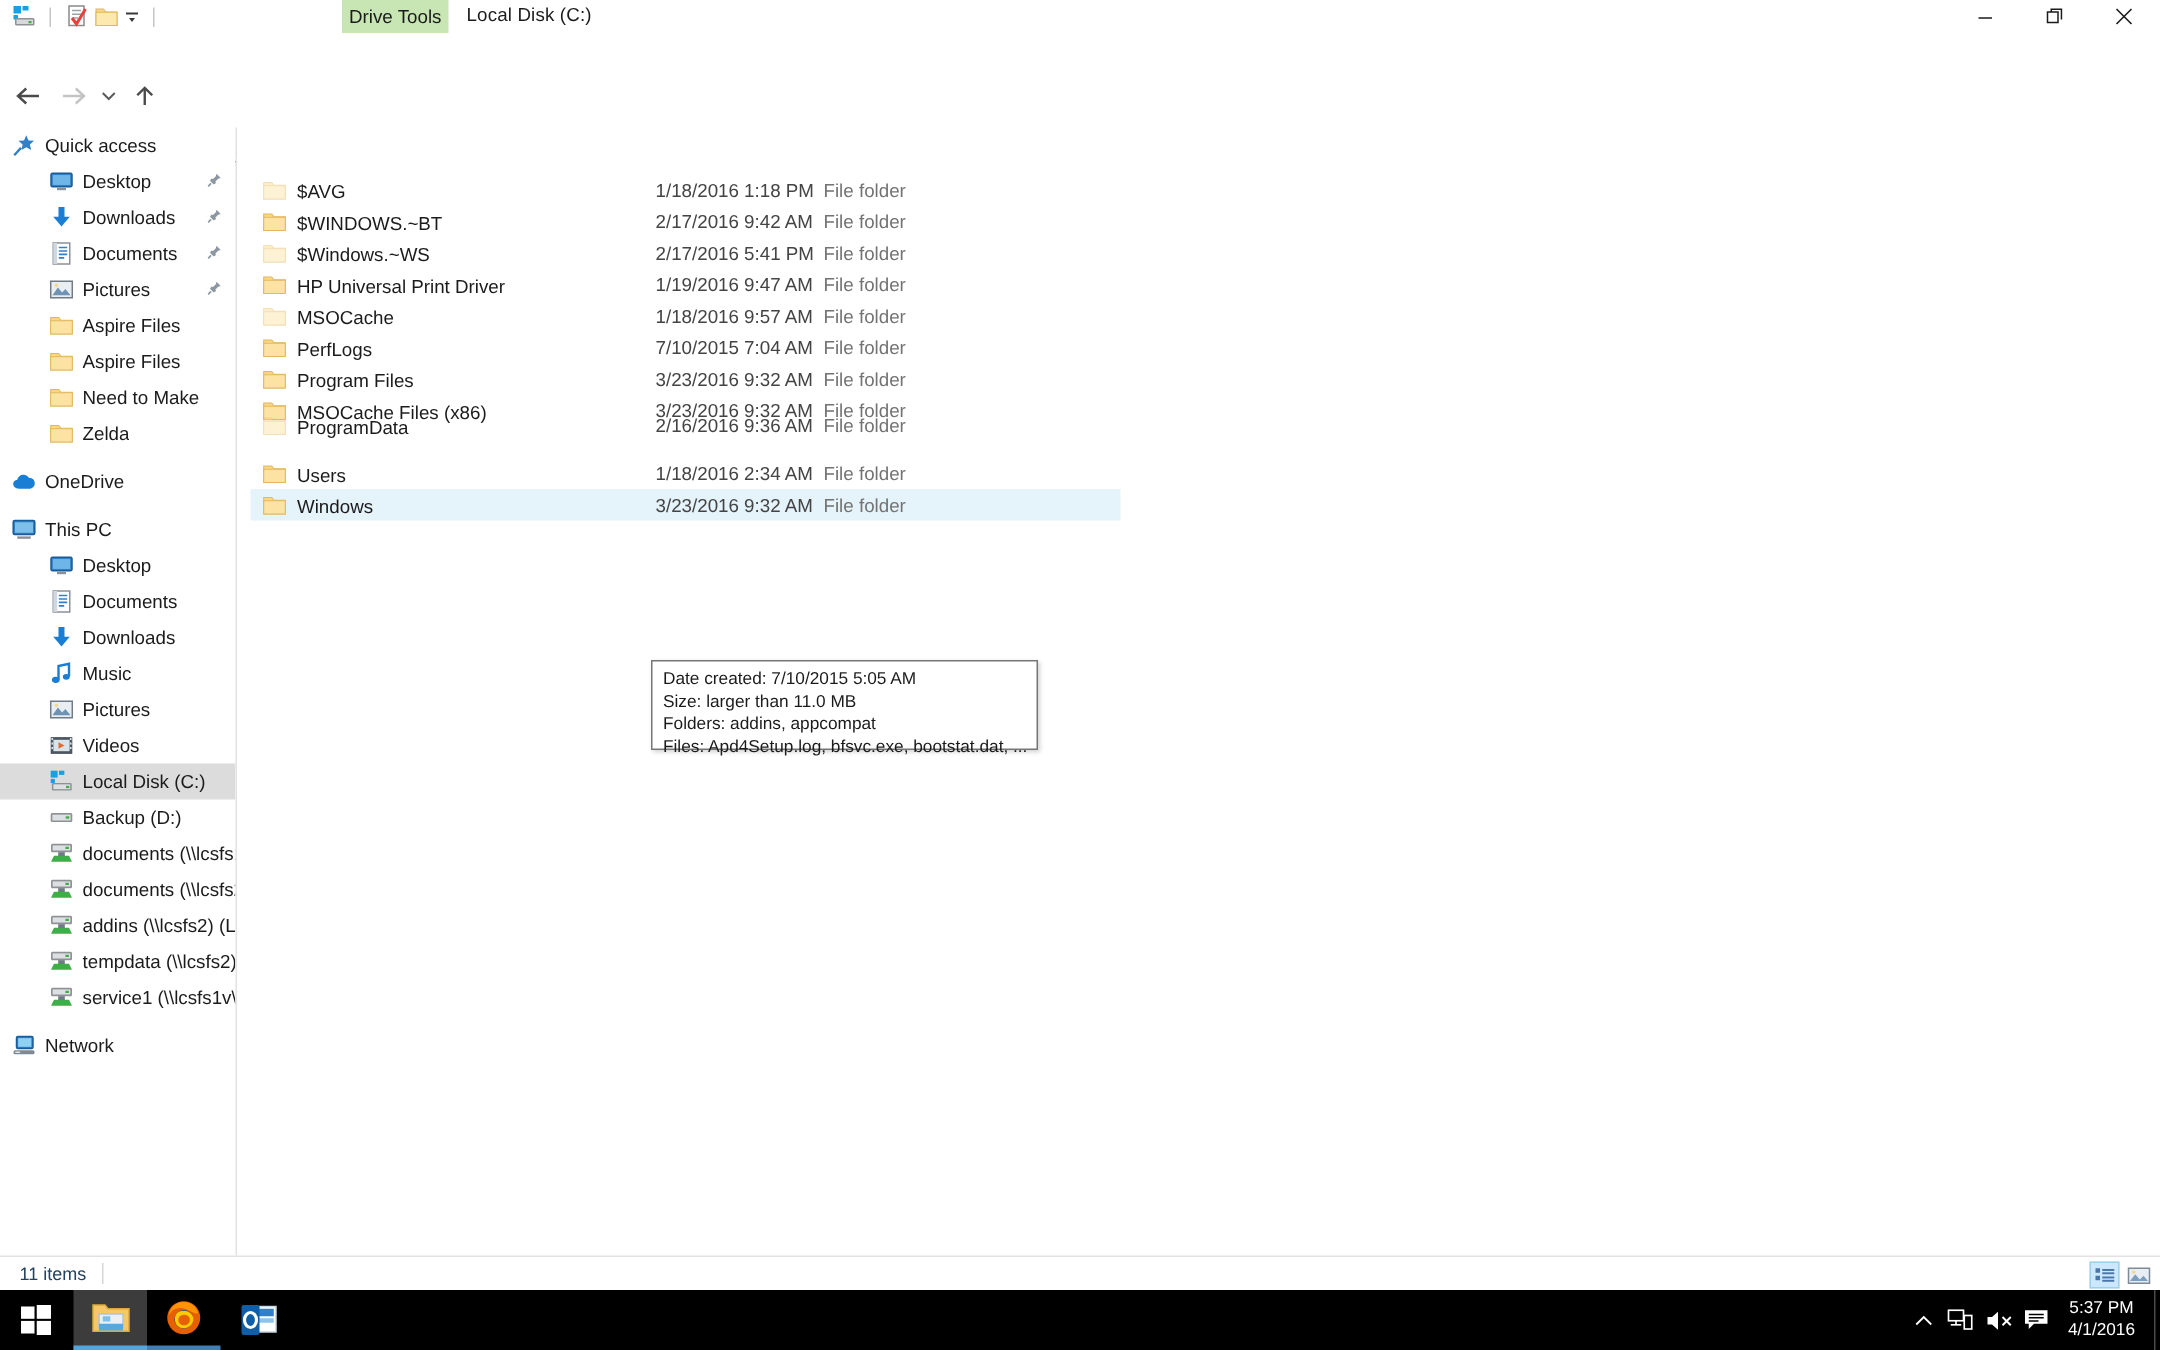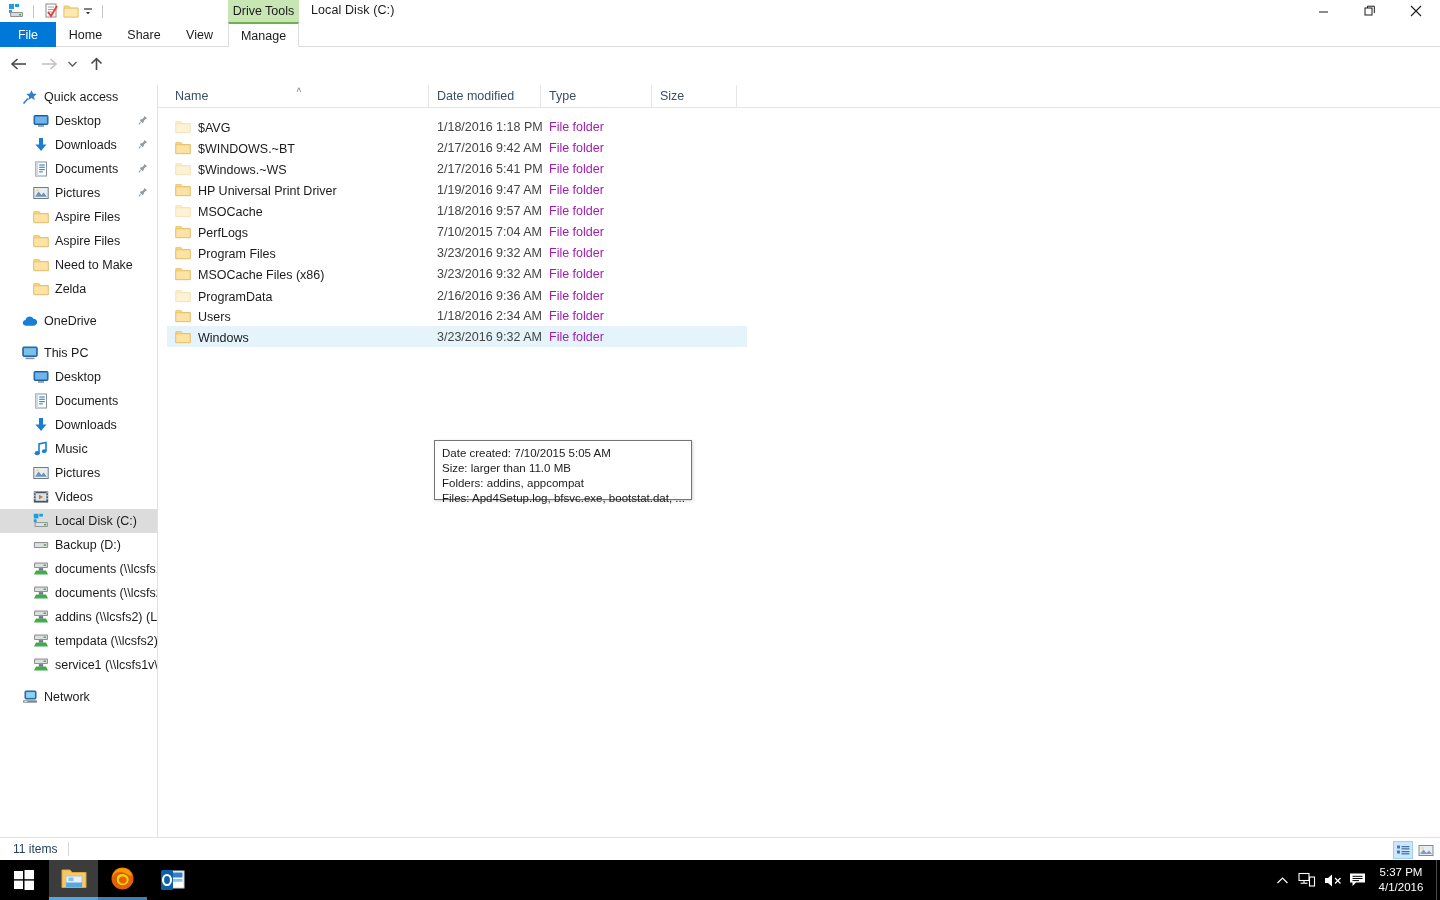--- a/index.html
+++ b/index.html
@@ -139,21 +139,21 @@
     font-size: 12.5px; color: #1b1b1b; white-space: nowrap;
   }
   .nav-item.selected { background: #dcdcdc; }
   .nav-ico {
     width: 16px; height: 16px; margin-right: 6px;
     display: inline-flex; align-items: center; justify-content: center;
     flex: 0 0 16px;
   }
   .nav-label { overflow: hidden; }
   .pin { position: absolute; right: 9px; top: 5px; }
-  .lvl0 { padding-left: 22px; }
+  .lvl0 { padding-left: 8px; }
   .lvl1 { padding-left: 33px; }
   .nav-gap { height: 8px; }
 
   
   #listarea {
     position: absolute; left: 158px; top: 85px; width: 1282px; height: 752px;
     background: #ffffff;
   }
   #colheader {
     position: absolute; left: 0; top: 0; width: 1282px; height: 23px;
@@ -177,21 +177,21 @@
     position: absolute; left: 9px; width: 580px; height: 21px;
     display: flex; align-items: center; font-size: 12.5px; color: #1b1b1b;
   }
   .row.hovered { background: #e5f3fb; }
   .cell-name {
     position: absolute; left: 8px; display: flex; align-items: flex-end;
     width: 255px; overflow: hidden;
   }
   .folder-ico { width: 16px; height: 16px; margin-right: 7px; flex: 0 0 16px; }
   .cell-date { position: absolute; left: 270px; width: 112px; color: #444; }
-  .cell-type { position: absolute; left: 382px; width: 110px; color: #a21caf; }
+  .cell-type { position: absolute; left: 382px; width: 110px; color: #737373; }
 
   
   #tooltip {
     position: absolute; left: 276px; top: 355px; width: 258px; height: 60px;
     background: #ffffff; border: 1px solid #767676;
     padding: 5px 7px 0 7px;
     box-shadow: 1px 1px 3px rgba(0,0,0,.18);
   }
   .tip-line { font-size: 11.5px; color: #1b1b1b; line-height: 15px; white-space: nowrap; }
 
@@ -310,39 +310,20 @@
       </svg>
     </div>
     <div class="wbtn" id="btn-close">
       <svg width="12" height="12" viewBox="0 0 12 12">
         <line x1="1" y1="1" x2="11" y2="11" stroke="#1b1b1b" stroke-width="1.1"></line>
         <line x1="11" y1="1" x2="1" y2="11" stroke="#1b1b1b" stroke-width="1.1"></line>
       </svg>
     </div>
   </div>
 
-  <div id="tabstrip">
-    <div class="tab" id="tab-file">File</div>
-    <div class="tab" id="tab-home">Home</div>
-    <div class="tab" id="tab-share">Share</div>
-    <div class="tab" id="tab-view">View</div>
-    <div class="tab" id="tab-manage">Manage</div>
-
-    <div id="ribbon-expand">
-      <svg width="11" height="8" viewBox="0 0 11 8">
-        <path d="M1.5 2 L5.5 6 L9.5 2" fill="none" stroke="#6b6b6b" stroke-width="1.2"></path>
-      </svg>
-    </div>
-    <div id="help-btn">
-      <svg width="17" height="17" viewBox="0 0 17 17">
-        <circle cx="8.5" cy="8.5" r="8" fill="#0f6cbd"></circle>
-        <text x="8.5" y="12.6" font-family="Liberation Sans, sans-serif" font-size="11" font-weight="bold" fill="#ffffff" text-anchor="middle">?</text>
-      </svg>
-    </div>
-  </div>
 
   <div id="addressrow">
     <div class="navbtn" id="nav-back">
       <svg width="18" height="14" viewBox="0 0 18 14">
         <path d="M7.5 2 L2 7 L7.5 12" fill="none" stroke="#4a4a4a" stroke-width="1.6"></path>
         <line x1="2.3" y1="7" x2="16" y2="7" stroke="#4a4a4a" stroke-width="1.6"></line>
       </svg>
     </div>
     <div class="navbtn" id="nav-fwd">
       <svg width="18" height="14" viewBox="0 0 18 14">
@@ -687,27 +668,20 @@
             <rect x="1" y="11.2" width="14" height="2.6" rx="1" fill="#7f8a94"></rect>
             <rect x="2.2" y="12" width="3.2" height="1" fill="#d9e3ea"></rect>
           </svg>
         </span>
         <span class="nav-label">Network</span>
       </div>
     </div>
   <div id="navpane-divider"></div>
 
   <div id="listarea">
-    <div id="colheader">
-      <div class="col" id="col-name">Name</div>
-      <div id="sort-caret">˄</div>
-      <div class="col" id="col-date">Date modified</div>
-      <div class="col" id="col-type">Type</div>
-      <div class="col" id="col-size">Size</div>
-    </div>
     <div id="rows-container">
         <div class="row" style="top: 31px;">
           <div class="cell-name">
             <span class="folder-ico" style="opacity: 0.45;"><svg width="16" height="16" viewBox="0 0 16 16">
                 <path d="M0.8 2.6 h5.4 l1.4 1.9 H15.2 v9.1 H0.8 Z" fill="#fcd77f" stroke="#e2b862" stroke-width=".7"></path>
                 <path d="M0.8 4.8 h14.4 v8.8 H0.8 Z" fill="#fde3a3" stroke="#e2b862" stroke-width=".7"></path>
               </svg></span>
             <span>$AVG</span>
           </div>
           <div class="cell-date">1/18/2016 1:18 PM</div>
@@ -783,21 +757,21 @@
           <div class="cell-name">
             <span class="folder-ico"><svg width="16" height="16" viewBox="0 0 16 16">
                 <path d="M0.8 2.6 h5.4 l1.4 1.9 H15.2 v9.1 H0.8 Z" fill="#fcd77f" stroke="#e2b862" stroke-width=".7"></path>
                 <path d="M0.8 4.8 h14.4 v8.8 H0.8 Z" fill="#fde3a3" stroke="#e2b862" stroke-width=".7"></path>
               </svg></span>
             <span>MSOCache Files (x86)</span>
           </div>
           <div class="cell-date">3/23/2016 9:32 AM</div>
           <div class="cell-type">File folder</div>
         </div>
-        <div class="row" style="top: 200px;">
+        <div class="row" style="top: 188px;">
           <div class="cell-name">
             <span class="folder-ico" style="opacity: 0.45;"><svg width="16" height="16" viewBox="0 0 16 16">
                 <path d="M0.8 2.6 h5.4 l1.4 1.9 H15.2 v9.1 H0.8 Z" fill="#fcd77f" stroke="#e2b862" stroke-width=".7"></path>
                 <path d="M0.8 4.8 h14.4 v8.8 H0.8 Z" fill="#fde3a3" stroke="#e2b862" stroke-width=".7"></path>
               </svg></span>
             <span>ProgramData</span>
           </div>
           <div class="cell-date">2/16/2016 9:36 AM</div>
           <div class="cell-type">File folder</div>
         </div>

